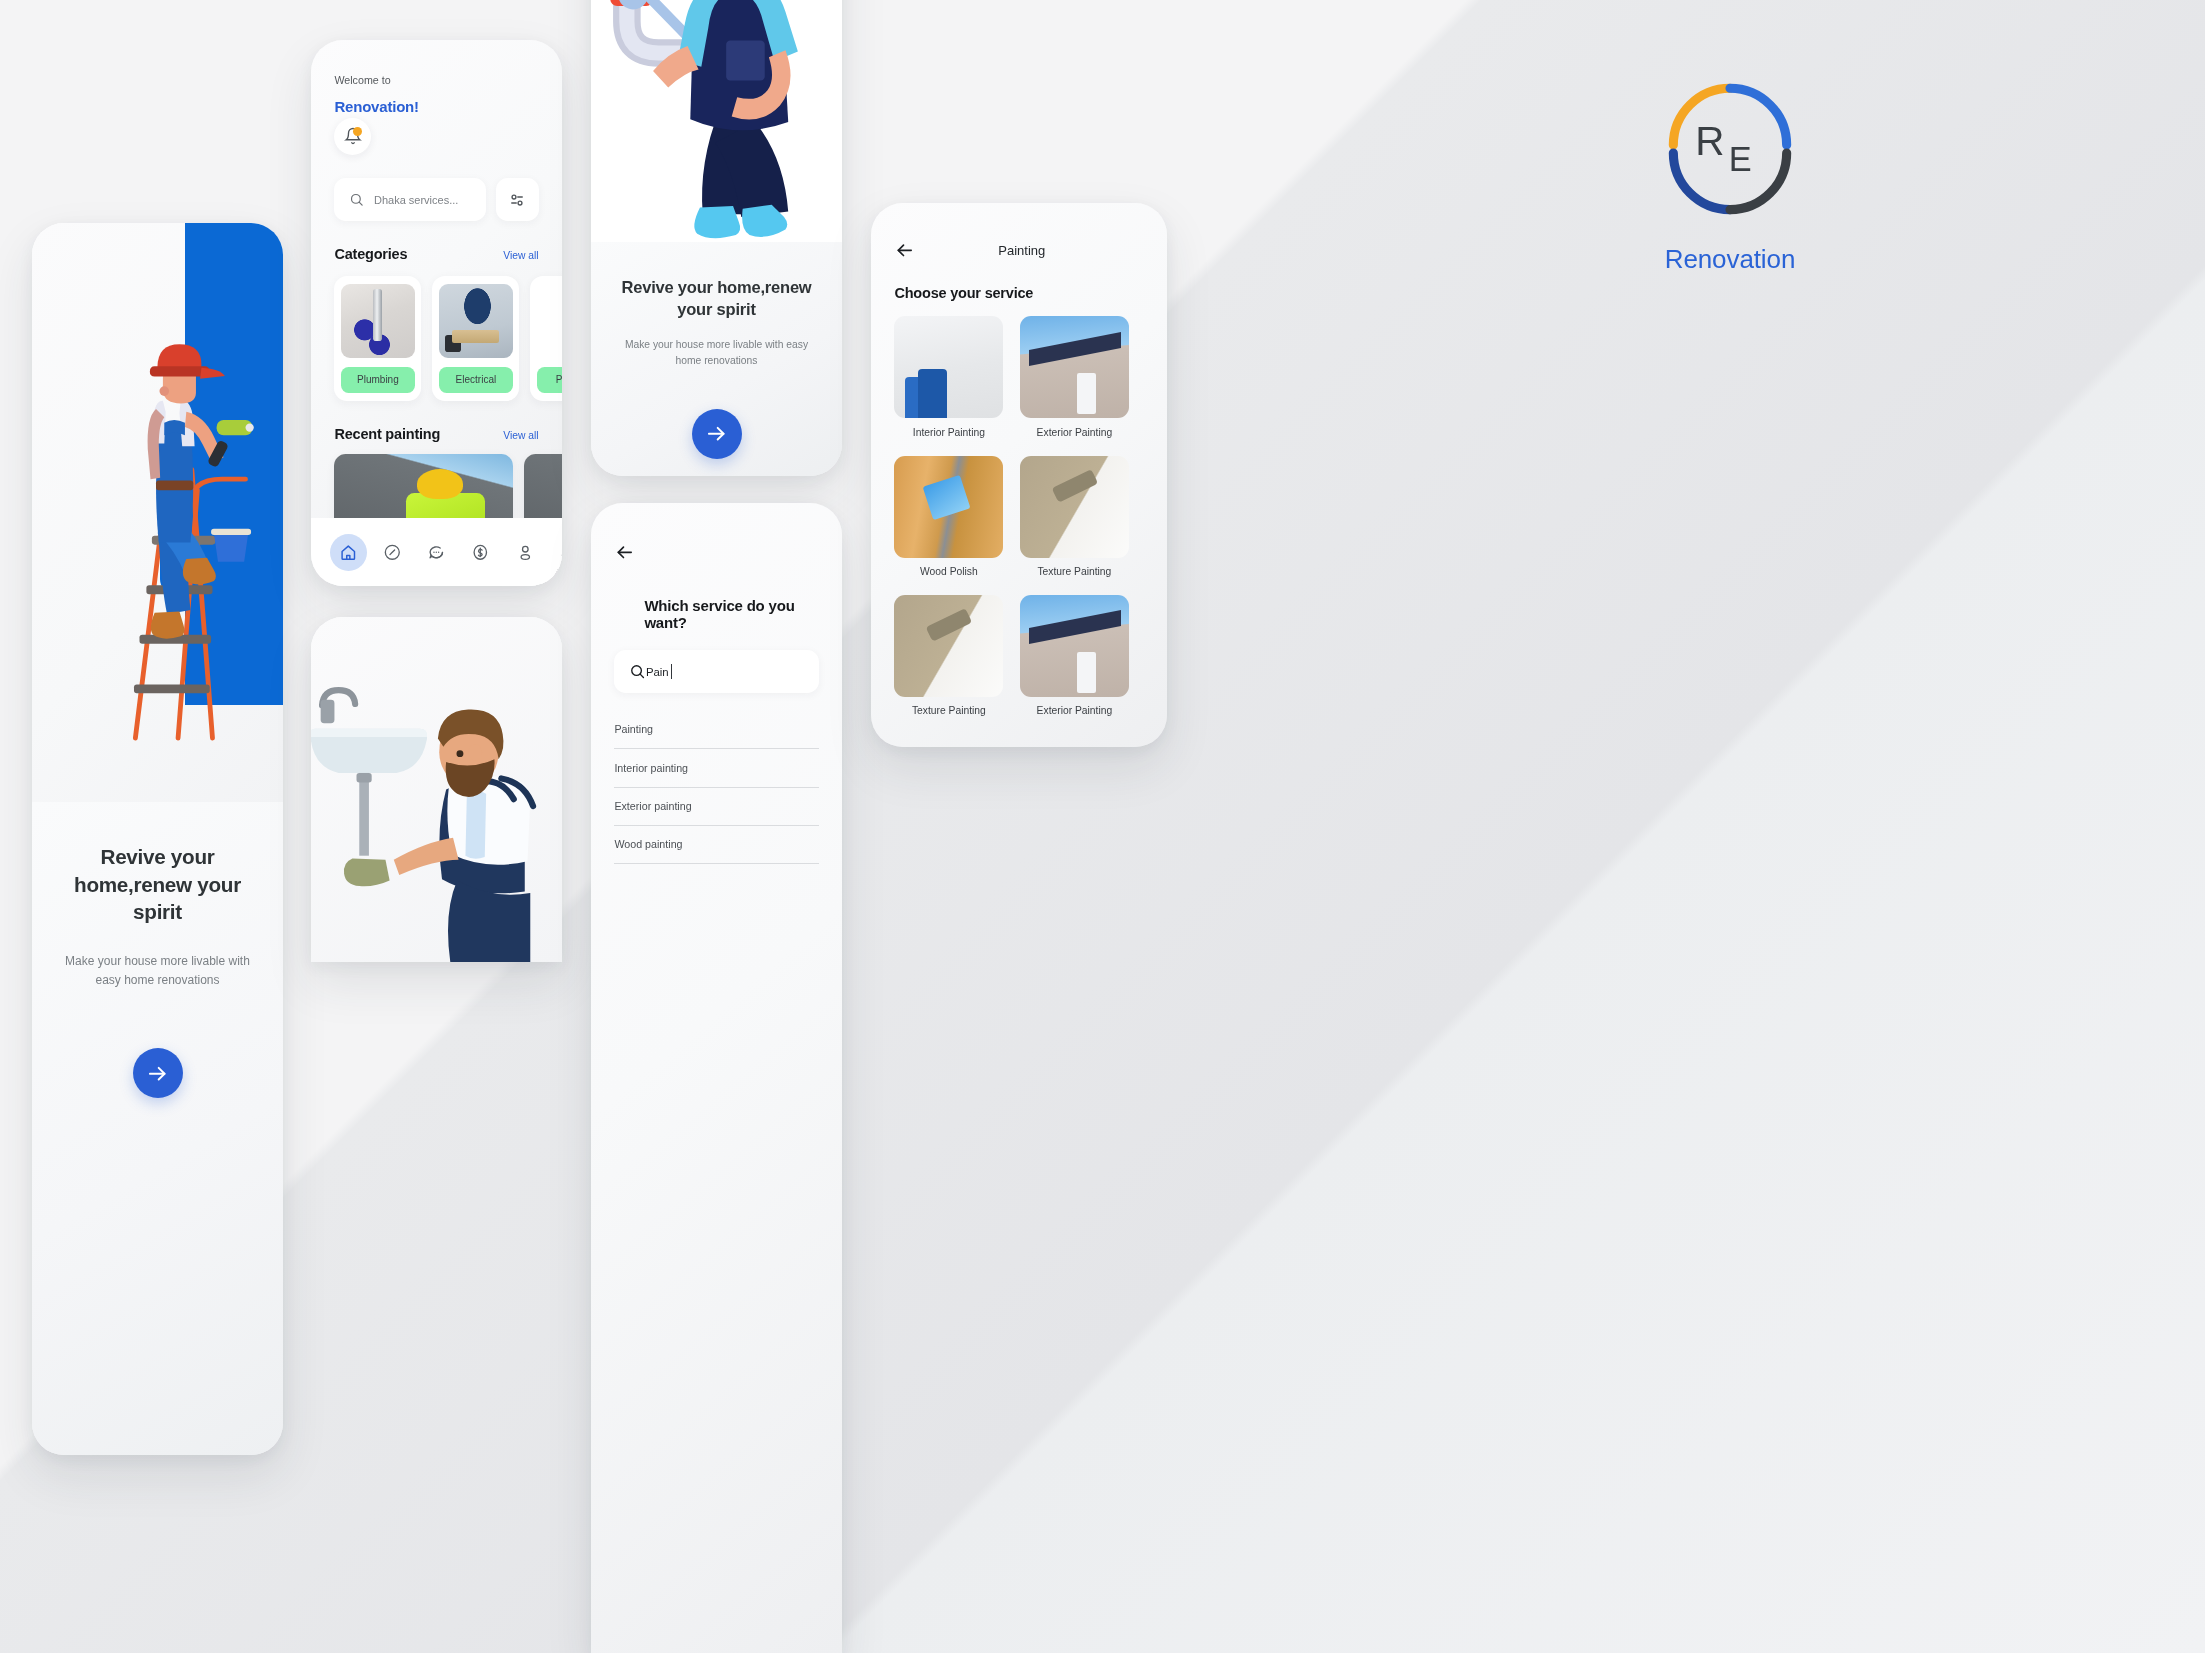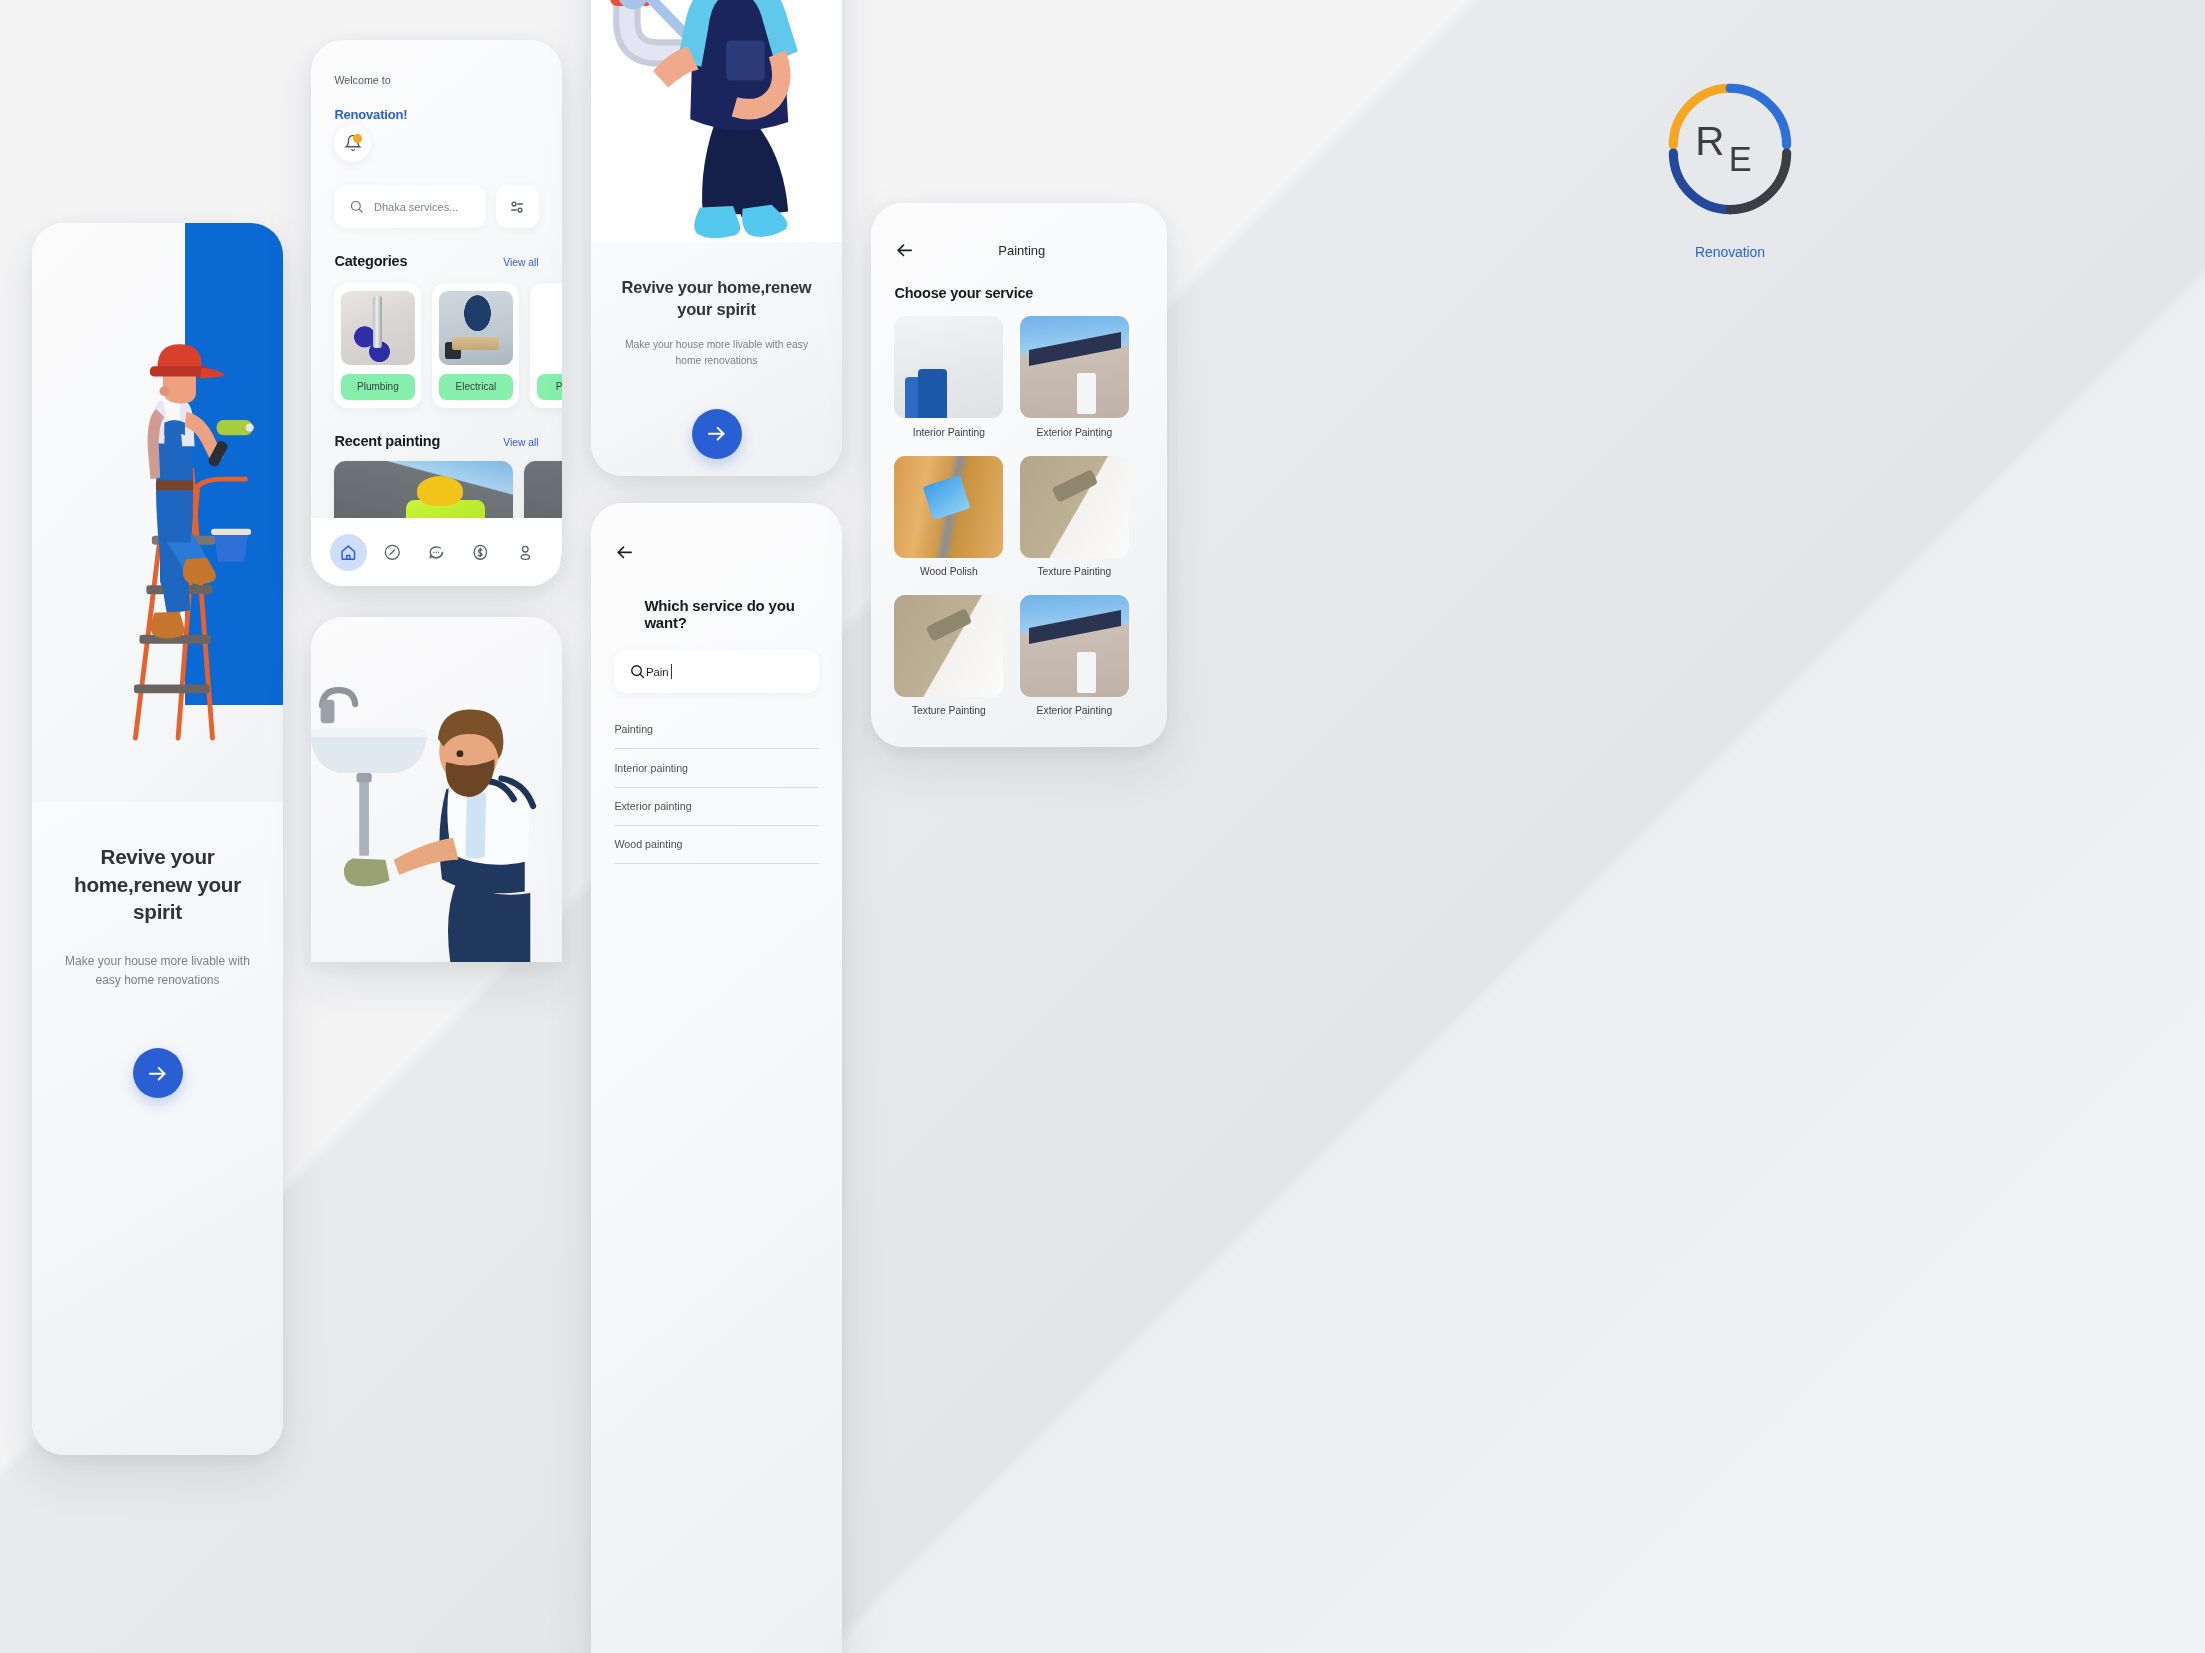--- a/index.html
+++ b/index.html
@@ -61,21 +61,21 @@
   }
 
   
   .painter { position:absolute; left:77px; top:40px; width:145px; height:482px; }
 
   
   #screen-home { left:311px; top:40px; width:251px; height:546px; }
   .home-inner { padding:34px 23.4px 0; }
   .welcome-row { display:flex; justify-content:space-between; align-items:flex-start;flex-direction:column; }
   .welcome-small { font-size:10.7px; color:#55595d; }
-  .welcome-big { font-size:13px; font-weight:bold; color:#2a5fd4; margin-top:21px; letter-spacing:-0.2px; }
+  .welcome-big { font-size:15px; font-weight:bold; color:#2a5fd4; margin-top:12px; letter-spacing:-0.2px; }
   .bell-btn {
     width:37px; height:37px; border-radius:50%; background:#fff;
     display:flex; align-items:center; justify-content:center;
     box-shadow:0 2.1px 8.3px rgba(30,35,50,.07); border:none; cursor:pointer; position:relative;
     margin-top:2.8px;
   }
   .bell-dot { position:absolute; top:9px; right:9.6px; width:9px; height:9px; border-radius:50%; background:#f5a623; }
 
   .search-row { display:flex; gap:9.6px; margin-top:23.4px; }
   .search-box {
@@ -131,21 +131,21 @@
   
   #screen-splash { left:591px; top:-96px; width:251px; height:572px; border-radius:0 0 32px 32px; }
   .sp-art { position:absolute; left:0; top:0; width:100%; height:338px; background:#fff; overflow:hidden; }
   .sp-text { position:absolute; left:0; top:338px; width:100%; bottom:0;
     background:linear-gradient(150deg,#fafbfc 0%,#f4f5f7 60%,#edeff1 100%); padding:34px 25px 0; text-align:center; }
   .sp-title { font-size:16.5px; font-weight:bold; color:#2f3437; line-height:1.34; letter-spacing:-0.2px; }
   .sp-sub { margin-top:16.5px; font-size:10.3px; color:#7b8085; line-height:1.6; }
 
   
   #logo-mark { position:absolute; left:1592px; top:66px; width:276px; height:227px; }
-  .logo-word { text-align:center; font-size:14px; color:#2a63d6; font-weight:normal; margin-top:4.1px; letter-spacing:-0.1px; }
+  .logo-word { text-align:center; font-size:26px; color:#2a63d6; font-weight:normal; margin-top:4.1px; letter-spacing:-0.1px; }
 
   
   #screen-service { left:591px; top:503px; width:251px; height:1151px; border-radius:32px 32px 0 0; }
   .svc-inner { padding:36px 23.4px 0; }
   .back-btn { width:27.6px; height:27.6px; display:flex; align-items:center; cursor:pointer; border:none; background:none; }
   .svc-q { margin-top:30px; font-size:15px; font-weight:bold; color:#17191c; letter-spacing:-0.2px;margin-left:30px; }
   .svc-search {
     margin-top:19.3px; height:43px; background:#fff; border-radius:11.7px;
     display:flex; align-items:center; padding:0 15px; 
     box-shadow:0 2.1px 8.3px rgba(30,35,50,.05);

